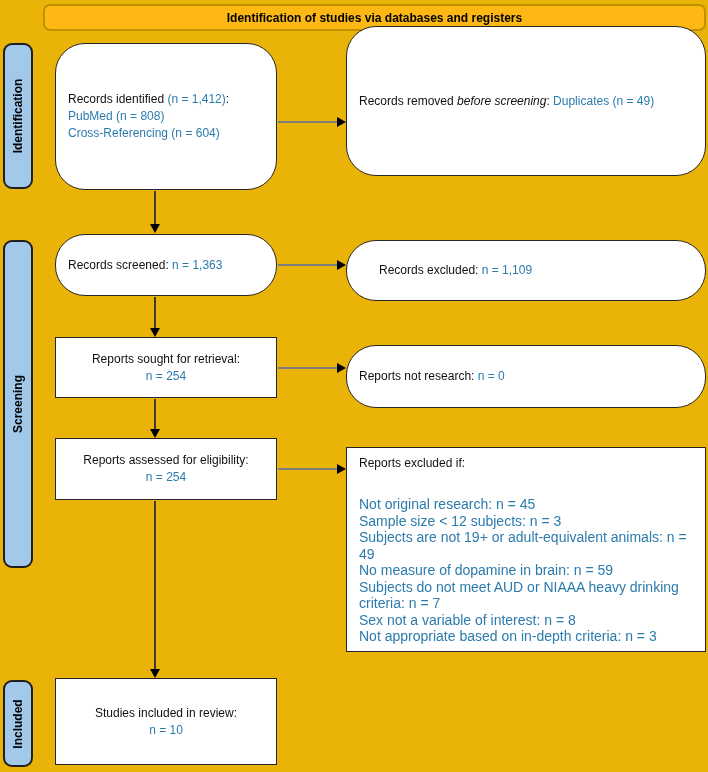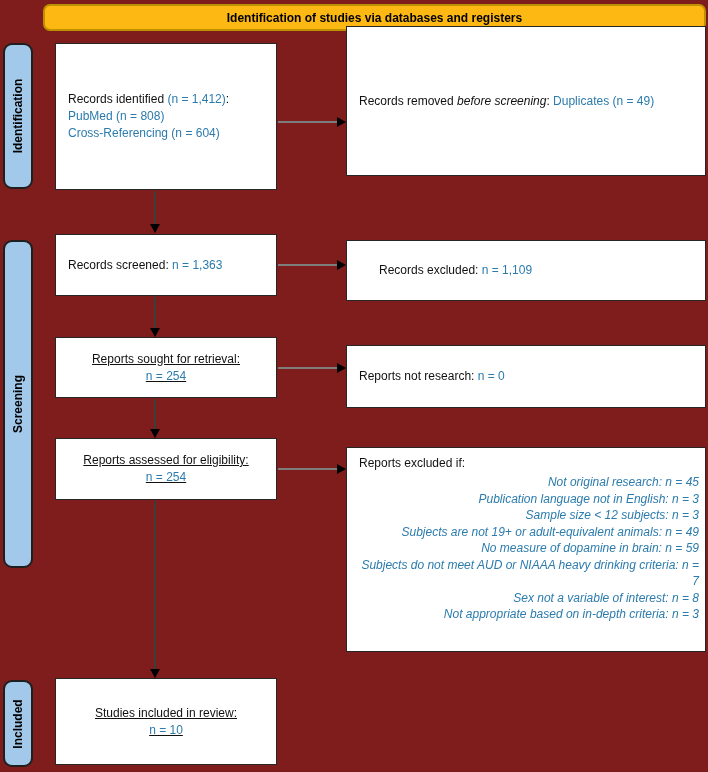--- a/index.html
+++ b/index.html
@@ -1,17 +1,17 @@
 <!DOCTYPE html>
 <html style="--banner-fill: #FDB813; --banner-border: #BF9000; --stage-fill: #A2C8EA; --link-blue: #2B7BAD; --box-border: #262626;"><head>
 <meta charset="utf-8">
 <style>
   html,body{margin:0;padding:0;background:#ffffff;}
   .canvas{
-    position:relative;width:708px;height:772px;background:#7f1d1d;
+    position:relative;width:708px;height:772px;background:#eab308;
     font-family:"Liberation Sans","DejaVu Sans",sans-serif;
     font-size:12px;color:#111;overflow:hidden;
   }
   .banner{
     position:absolute;left:43px;top:4px;width:663px;height:27px;
     background:var(--banner-fill,#FDB813);
     border:2px solid var(--banner-border,#BF9000);
     border-radius:7px;box-sizing:border-box;
     display:flex;align-items:center;justify-content:center;
     font-weight:bold;color:#000;
@@ -27,24 +27,24 @@
     white-space:nowrap;font-weight:bold;color:#000;
   }
   .box{
     position:absolute;background:#ffffff;
     border:1.8px solid var(--box-border,#262626);
     box-sizing:border-box;display:flex;flex-direction:column;
     justify-content:center;line-height:17px;
   }
   .box.left{left:55px;width:222px;}
   .box.right{left:346px;width:360px;}
-  .pad-l{padding-left:12px;padding-right:2px;align-items:flex-start;text-align:left;}
-  .ctr{align-items:center;text-align:center;text-decoration:underline;}
-  .tall{justify-content:flex-start;padding:7px 6px 0 12px;align-items:flex-start;text-align:right;}
-  .tall .reasons{margin-top:2px;font-size:12px;line-height:16.5px;font-style:italic;}
+  .pad-l{padding-left:12px;padding-right:2px;align-items:flex-start;text-align:left;border-radius:30px;}
+  .ctr{align-items:center;text-align:center;}
+  .tall{justify-content:flex-start;padding:7px 6px 0 12px;align-items:flex-start;text-align:left;}
+  .tall .reasons{margin-top:24px;font-size:14px;line-height:16.5px;}
   .bk{color:#111;}
   .bl{color:var(--link-blue,#2B7BAD);}
   .it{font-style:italic;}
   .vshaft{position:absolute;width:1.7px;background:#3d3d3d;}
   .hshaft{position:absolute;height:1.7px;background:#7d7d7d;}
   .head-down{position:absolute;width:0;height:0;
     border-left:5px solid transparent;border-right:5px solid transparent;
     border-top:9px solid #000;}
   .head-right{position:absolute;width:0;height:0;
     border-top:5px solid transparent;border-bottom:5px solid transparent;
@@ -103,21 +103,20 @@
   </div>
 
   <div class="box right pad-l" style="top:345px;height:63px;">
     <div><span class="bk">Reports not research: </span><span class="bl">n = 0</span></div>
   </div>
 
   <div class="box right tall" style="top:447px;height:205px;">
     <div class="bk">Reports excluded if:</div>
     <div class="reasons">
       <div class="bl">Not original research: n = 45</div>
-      <div class="bl">Publication language not in English: n = 3</div>
       <div class="bl">Sample size &lt; 12 subjects: n = 3</div>
       <div class="bl">Subjects are not 19+ or adult-equivalent animals: n = 49</div>
       <div class="bl">No measure of dopamine in brain: n = 59</div>
       <div class="bl">Subjects do not meet AUD or NIAAA heavy drinking criteria: n = 7</div>
       <div class="bl">Sex not a variable of interest: n = 8</div>
       <div class="bl">Not appropriate based on in-depth criteria: n = 3</div>
     </div>
   </div>
 
   <div class="vshaft" style="left:154.2px;top:191px;height:33px;"></div>

